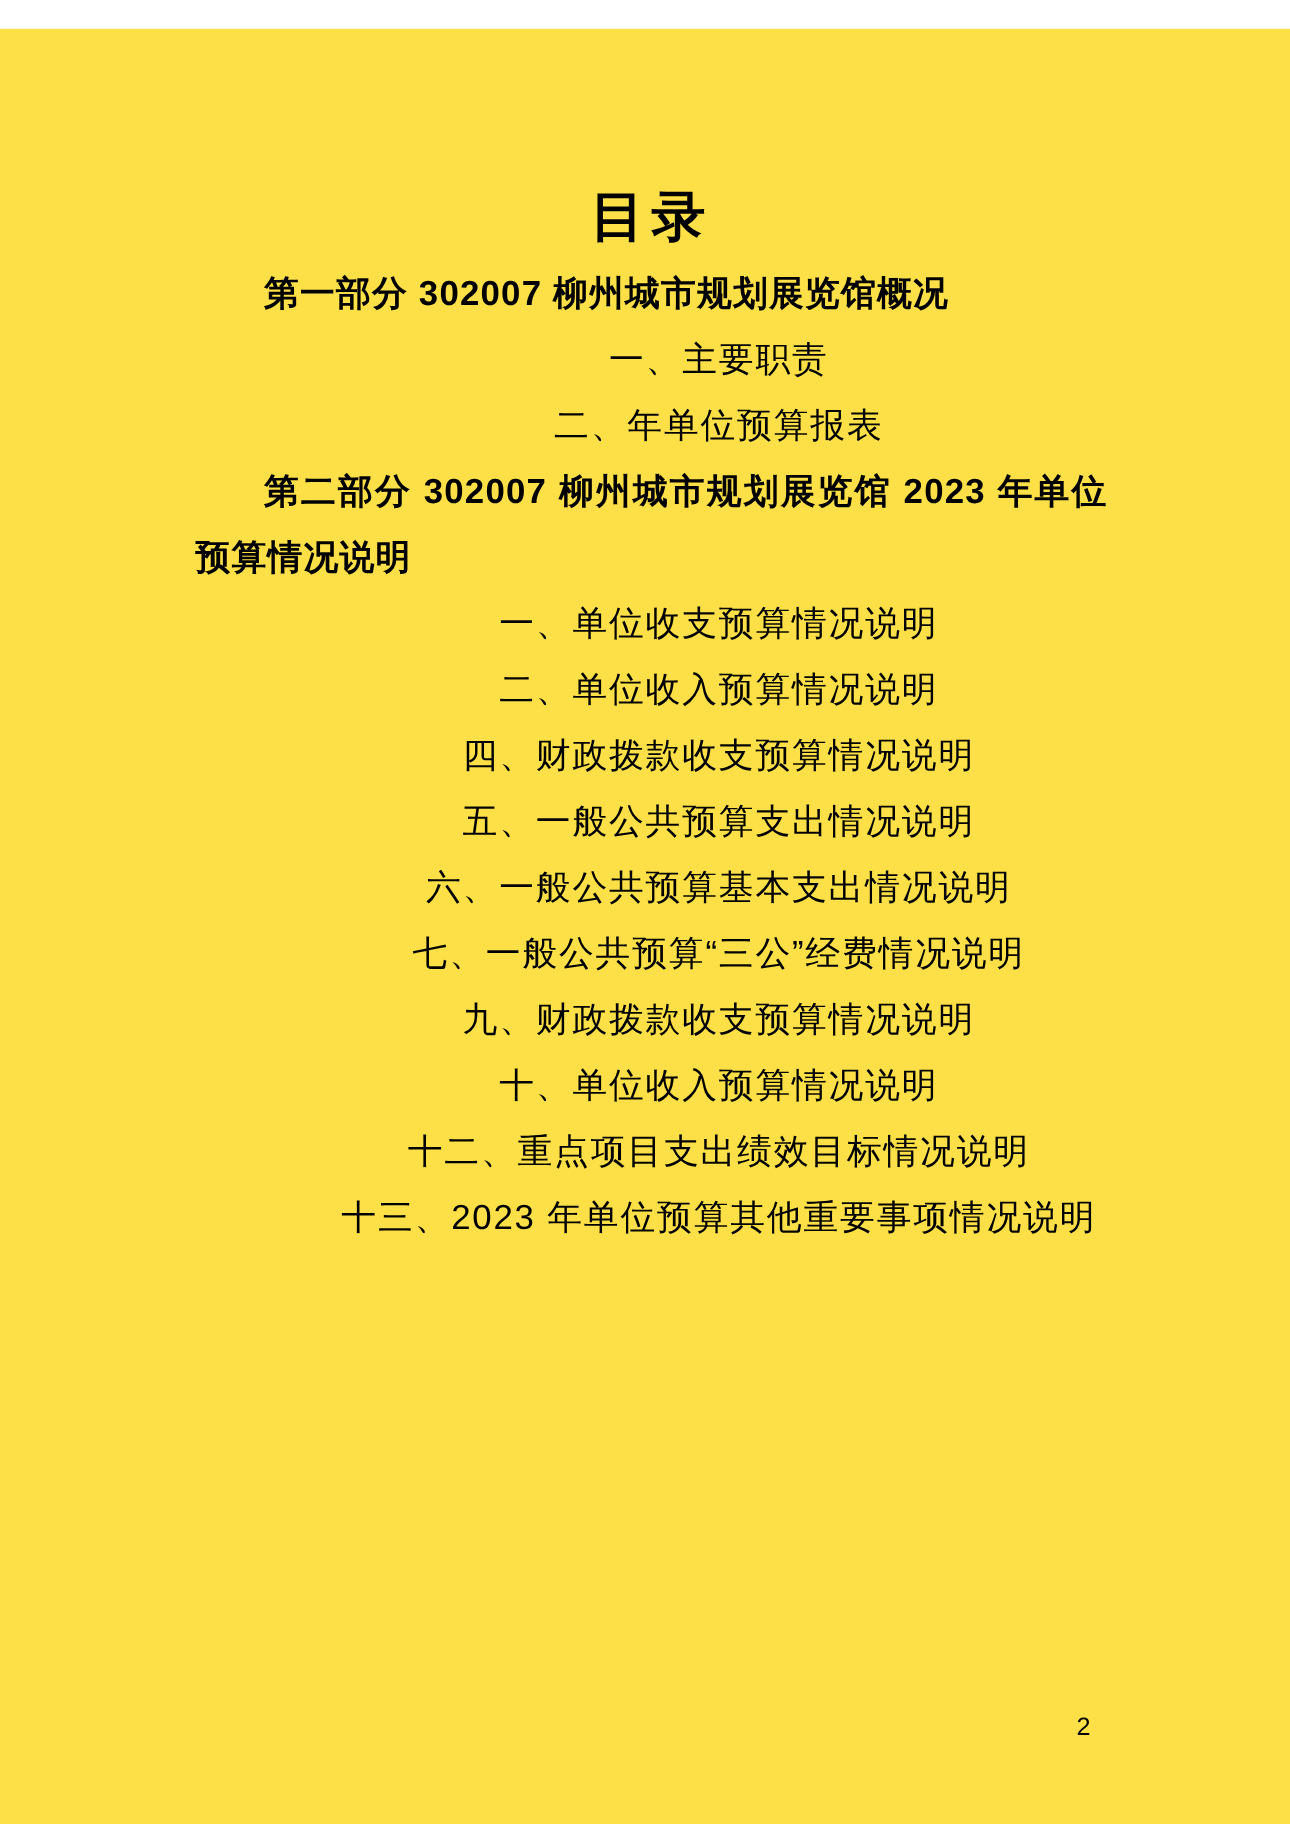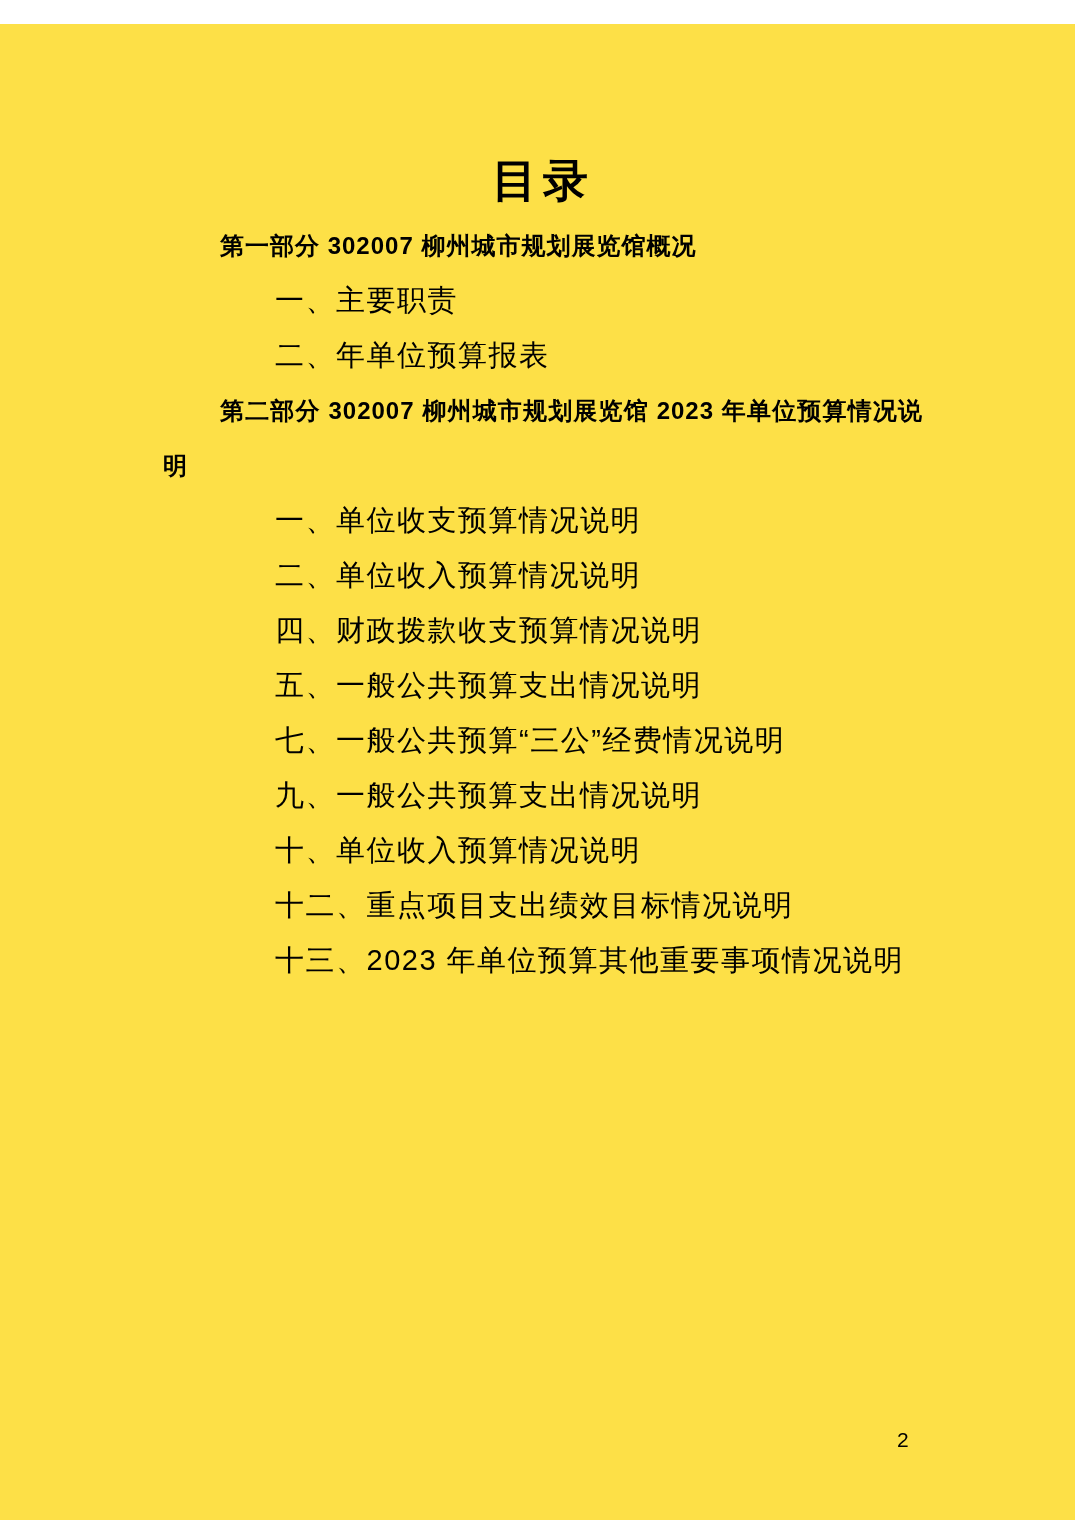--- a/index.html
+++ b/index.html
@@ -25,37 +25,38 @@
   }
   .doc-title {
     font-size: 45px;
     font-weight: bold;
     line-height: 74px;
     text-align: center;
     letter-spacing: 6px;
     margin: 0;
   }
   .heading {
-    font-size: 24px;
+    font-size: 29px;
     font-weight: bold;
     line-height: 55px;
     text-indent: 57px;
     text-align: justify;
     letter-spacing: 1px;
     word-break: break-all;
     margin: 0;
   }
   .item {
     font-size: 29px;
     font-weight: normal;
     line-height: 55px;
     text-indent: 112px;
     letter-spacing: 1.5px;
     white-space: nowrap;
     margin: 0;
+    text-align: center;
   }
   .page-number {
     position: absolute;
     left: 897px;
     top: 1402px;
     font-size: 21px;
     line-height: 28px;
     color: #000000;
   }
 </style>
@@ -71,22 +72,23 @@
 
     <p class="item">一、主要职责</p>
     <p class="item">二、年单位预算报表</p>
 
     <p class="heading">第二部分 302007 柳州城市规划展览馆 2023 年单位预算情况说明</p>
 
     <p class="item">一、单位收支预算情况说明</p>
     <p class="item">二、单位收入预算情况说明</p>
     <p class="item">四、财政拨款收支预算情况说明</p>
     <p class="item">五、一般公共预算支出情况说明</p>
+    <p class="item">六、一般公共预算基本支出情况说明</p>
     <p class="item">七、一般公共预算“三公”经费情况说明</p>
-    <p class="item">九、一般公共预算支出情况说明</p>
+    <p class="item">九、财政拨款收支预算情况说明</p>
     <p class="item">十、单位收入预算情况说明</p>
     <p class="item">十二、重点项目支出绩效目标情况说明</p>
     <p class="item">十三、2023 年单位预算其他重要事项情况说明</p>
 
 
 
   </div>
 
   <div class="page-number">2</div>
 </div>

